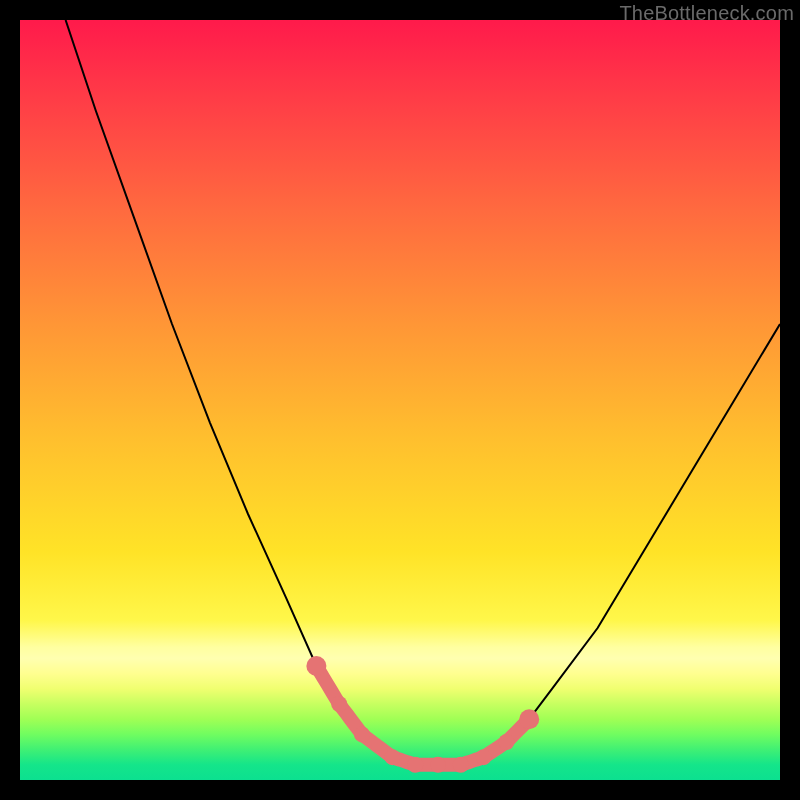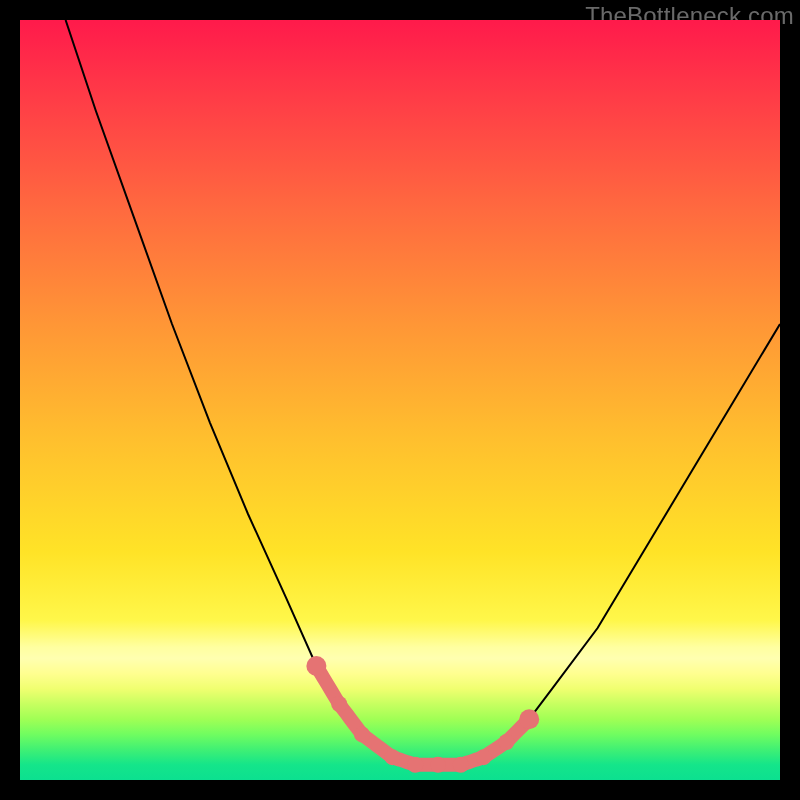--- a/index.html
+++ b/index.html
@@ -49,21 +49,21 @@
     left: 0;
     top: 0;
     width: 760px;
     height: 760px;
     pointer-events: none;
   }
   .watermark {
     position: absolute;
     top: 2px;
     right: 6px;
-    font-size: 24px;
+    font-size: 20px;
     font-weight: 500;
     color: #6a6a6a;
     letter-spacing: 0.2px;
   }
 </style>
 </head>
 <body>
 
 <div class="stage">
   <div class="watermark">TheBottleneck.com</div>

